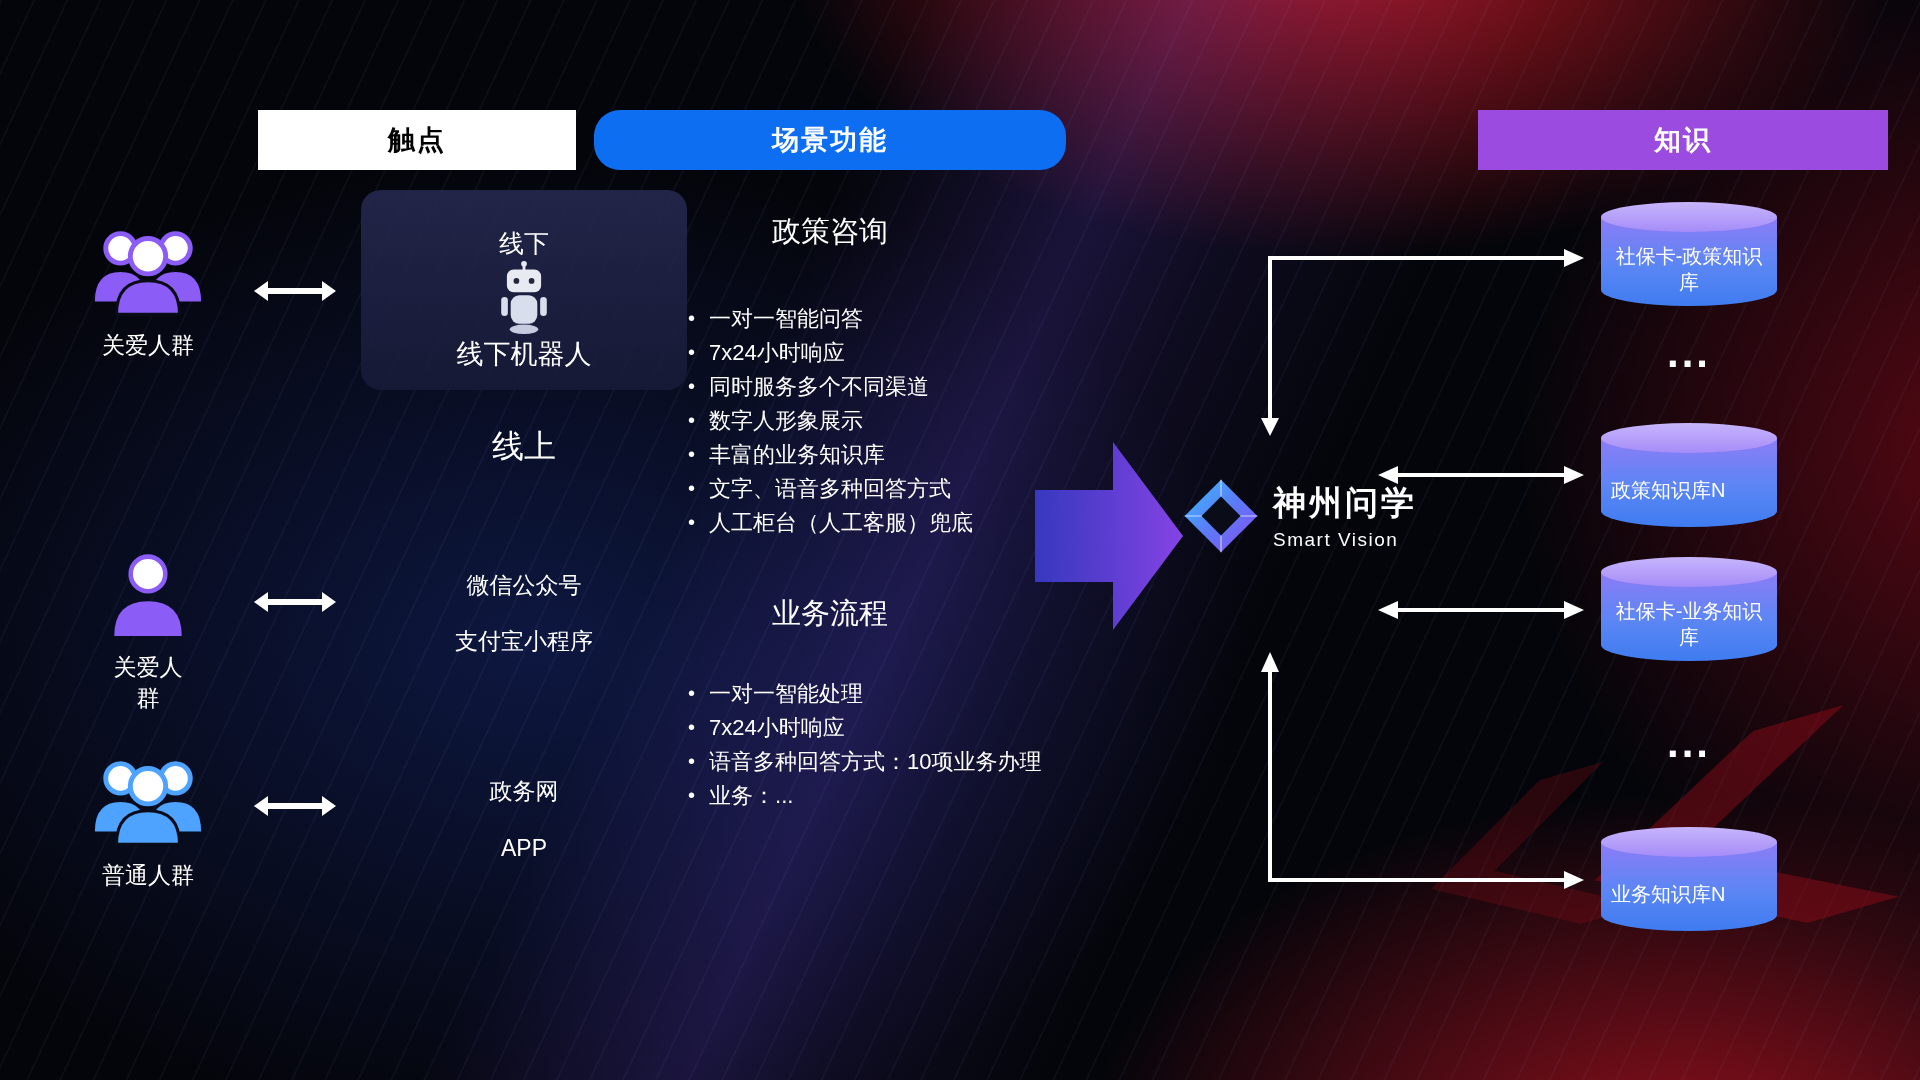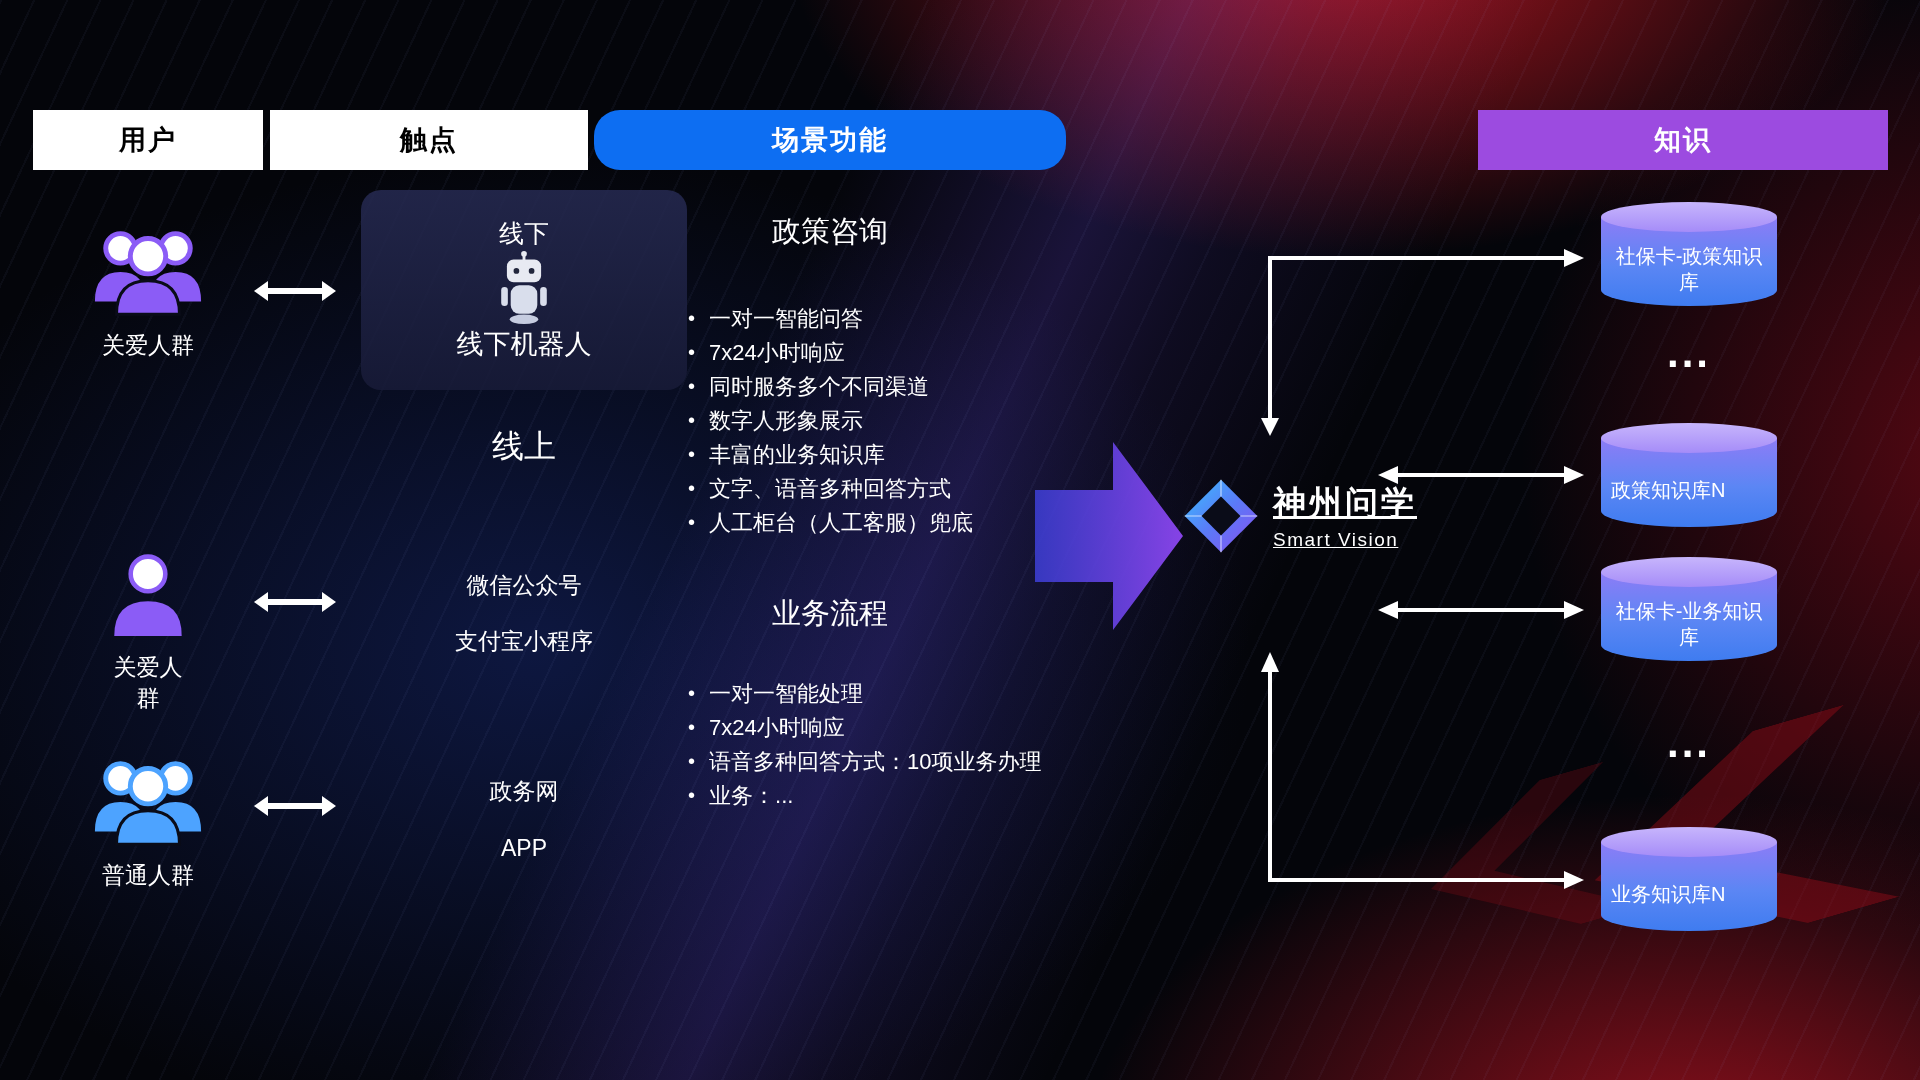--- a/index.html
+++ b/index.html
@@ -28,36 +28,36 @@
   .hd-purple { background:#9c4be0; color:#fff; }
 
   
   .user { position:absolute; width:124px; text-align:center; z-index:2; }
   .ulabel { margin-top:8px; font-size:23px; color:#fff; }
   .darrow { position:absolute; z-index:2; }
 
   
   .tp-card { position:absolute; left:361px; top:190px; width:326px; height:200px; border-radius:20px;
              background:linear-gradient(180deg, rgba(38,42,82,0.85), rgba(24,27,56,0.85));
-             display:flex; flex-direction:column; align-items:center; justify-content:center;
+             display:flex; flex-direction:column; align-items:center; justify-content:flex-end;
              padding:16px 0 18px; box-sizing:border-box; z-index:2; }
   .tp-title { font-size:25px; color:#fff; }
   .tp-caption { font-size:27px; color:#fff;font-family:Liberation Serif, serif; }
   .tp-text { position:absolute; left:361px; width:326px; text-align:center; color:#fff; z-index:2; }
 
   
   .sc-title { position:absolute; left:594px; width:472px; text-align:center; color:#fff; font-size:29px; z-index:2; }
   .sc-list { position:absolute; left:676px; list-style:none; margin:12px; padding:0; color:#fff; font-size:22px; z-index:2; }
   .sc-list li { line-height:33px; white-space:nowrap; }
   .sc-list li::before { content:"•"; margin-right:14px; font-size:20px; position:relative; top:-1px; }
 
   .big-arrow { position:absolute; z-index:1; }
 
   
-  .logo { position:absolute; left:1183px; top:478px; display:flex; align-items:center; gap:14px; z-index:2;text-decoration:underline; }
+  .logo { position:absolute; left:1183px; top:478px; display:flex; align-items:center; gap:14px; z-index:2; }
   .logo-name { font-size:33px; font-weight:700; color:#fff; letter-spacing:3px; }
   .logo-sub { font-size:19px; color:#fff; letter-spacing:1.5px; margin-top:3px; }
 
   
   .cyl { position:absolute; left:1601px; width:176px; height:104px; z-index:2; }
   .cyl-top { position:absolute; left:0; top:0; width:100%; height:30px; border-radius:50%;
              background:linear-gradient(180deg,#c7b5fc,#a58cf8); z-index:2; }
   .cyl-body { position:absolute; left:0; top:15px; width:100%; height:89px;
               background:linear-gradient(180deg,#8d7cf6 0%, #5b86f4 55%, #3f7cf0 100%);
               border-radius:0 0 50% 50% / 0 0 16px 16px;
@@ -71,22 +71,21 @@
 </head>
 <body>
 
 <div class="page">
 
   <div class="overlay beam"></div>
   <div class="overlay streaks"></div>
   <div class="red-chev" style="left:1450px; top:760px; width:430px; height:200px;"></div>
   <div class="red-chev" style="left:1330px; top:800px; width:300px; height:150px; opacity:.6;"></div>
 
-  <div class="hd hd-white" style="left:33px;width:230px">用户</div>
-  <div class="hd hd-white" style="left:270px;width:318px">触点</div>
+  <div class="hd hd-white" style="left:258px;width:318px">触点</div>
   <div class="hd hd-blue" style="left:594px;width:472px">场景功能</div>
   <div class="hd hd-purple" style="left:1478px;width:410px">知识</div>
 
   <div class="user" style="left:86px;top:218px">
     <svg width="118" height="100" viewBox="0 0 120 100">
       <circle cx="32" cy="30" r="15" fill="#fff" stroke="#8b5cf6" stroke-width="5"></circle>
       <path d="M6 84 q0 -30 26 -30 q26 0 26 30 z" fill="#8b5cf6"></path>
       <circle cx="88" cy="30" r="15" fill="#fff" stroke="#8b5cf6" stroke-width="5"></circle>
       <path d="M62 84 q0 -30 26 -30 q26 0 26 30 z" fill="#8b5cf6"></path>
       <circle cx="60" cy="38" r="18" fill="#fff" stroke="#8b5cf6" stroke-width="5"></circle>

